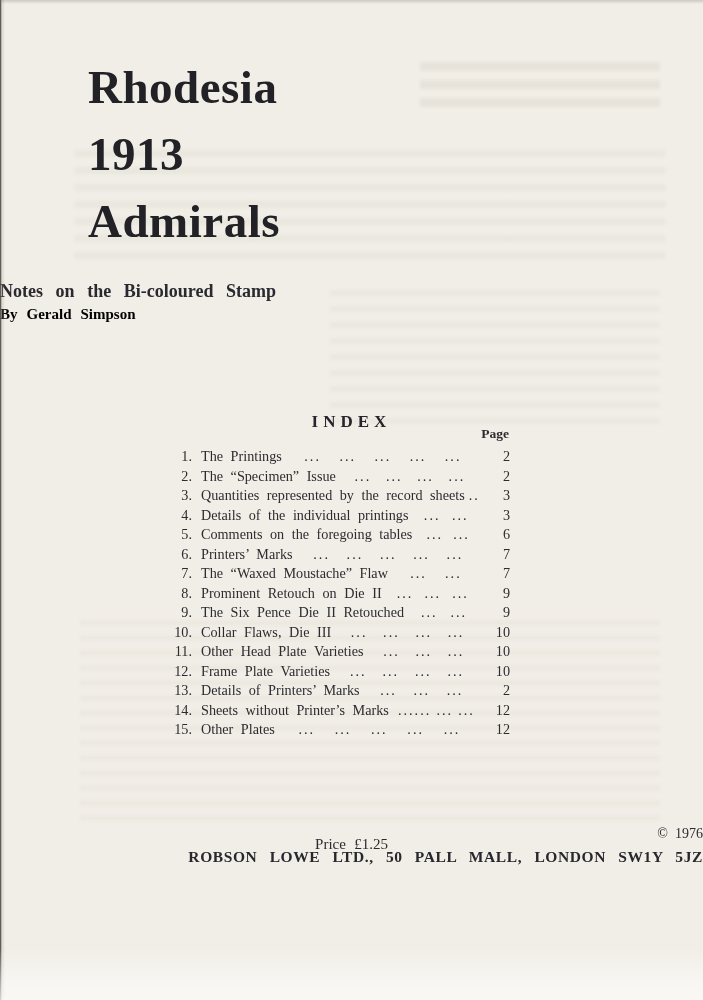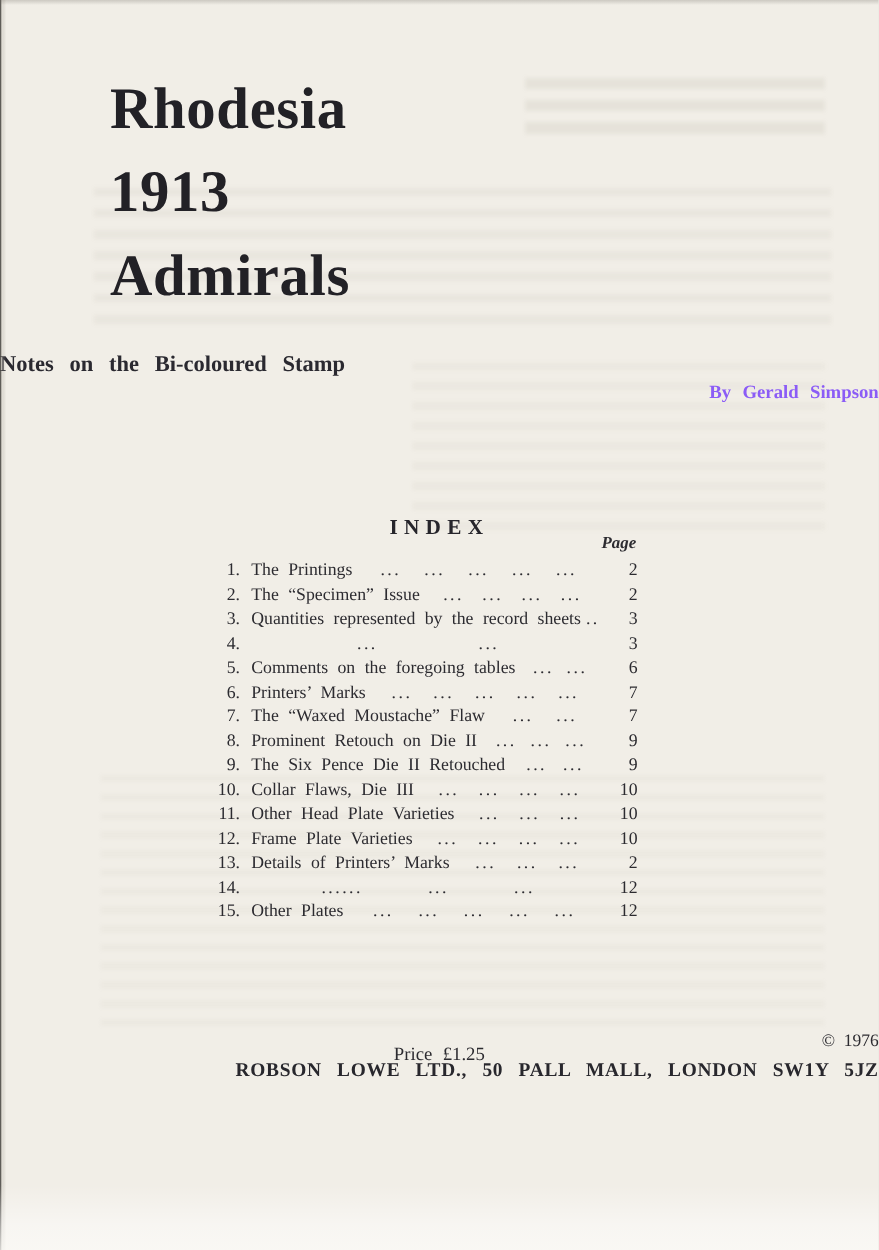--- a/index.html
+++ b/index.html
@@ -34,33 +34,33 @@
     font-size:47px;line-height:67px;font-weight:bold;
     letter-spacing:.5px;color:#222126;
   }
   .subtitle{
     position:absolute;left:0;top:281px;width:100%;
     font-size:18px;font-weight:bold;
     word-spacing:.45em;color:#2a2930;
   }
   .byline{
     position:absolute;left:0;top:306px;width:100%;
-    text-align:right;font-size:15px;font-weight:bold;
-    word-spacing:.35em;color:#8b5cf6;
+    text-align:left;font-size:15px;font-weight:bold;
+    word-spacing:.35em;color:#000000;
   }
   .index-heading{
     position:absolute;left:0;top:412px;width:100%;
     text-align:center;font-size:17px;font-weight:bold;
     letter-spacing:5px;color:#26252b;
   }
   .index{
     position:absolute;left:168px;top:426px;width:342px;
   }
   .page-label{
-    text-align:right;font-style:italic;font-weight:bold;
+    text-align:right;font-weight:bold;
     font-size:13.5px;padding-right:1px;margin-bottom:6px;
   }
   .idx-row{
     display:flex;align-items:baseline;
     height:19.5px;font-size:14.2px;white-space:nowrap;
   }
   .idx-num{width:24px;text-align:right;margin-right:9px;flex:none;}
   .idx-title{flex:none;word-spacing:.28em;}
   .idx-leader{flex:1 1 auto;display:flex;justify-content:space-evenly;
     overflow:hidden;margin:0 4px;}
@@ -130,20 +130,21 @@
         <div class="idx-row">
           <span class="idx-num">3.</span>
           <span class="idx-title">Quantities represented by the record sheets</span>
           <span class="idx-leader">
             <span class="">...</span>
           </span>
           <span class="idx-page">3</span>
         </div>
         <div class="idx-row">
           <span class="idx-num">4.</span>
+          <span class="idx-title">Details of the individual printings</span>
           <span class="idx-leader">
             <span class="">...</span>
             <span class="">...</span>
           </span>
           <span class="idx-page">3</span>
         </div>
         <div class="idx-row">
           <span class="idx-num">5.</span>
           <span class="idx-title">Comments on the foregoing tables</span>
           <span class="idx-leader">
@@ -229,20 +230,21 @@
           <span class="idx-title">Details of Printers’ Marks</span>
           <span class="idx-leader">
             <span class="">...</span>
             <span class="">...</span>
             <span class="">...</span>
           </span>
           <span class="idx-page">2</span>
         </div>
         <div class="idx-row">
           <span class="idx-num">14.</span>
+          <span class="idx-title">Sheets without Printer’s Marks</span>
           <span class="idx-leader">
             <span class="">......</span>
             <span class="">...</span>
             <span class="">...</span>
           </span>
           <span class="idx-page">12</span>
         </div>
         <div class="idx-row">
           <span class="idx-num">15.</span>
           <span class="idx-title">Other Plates</span>

